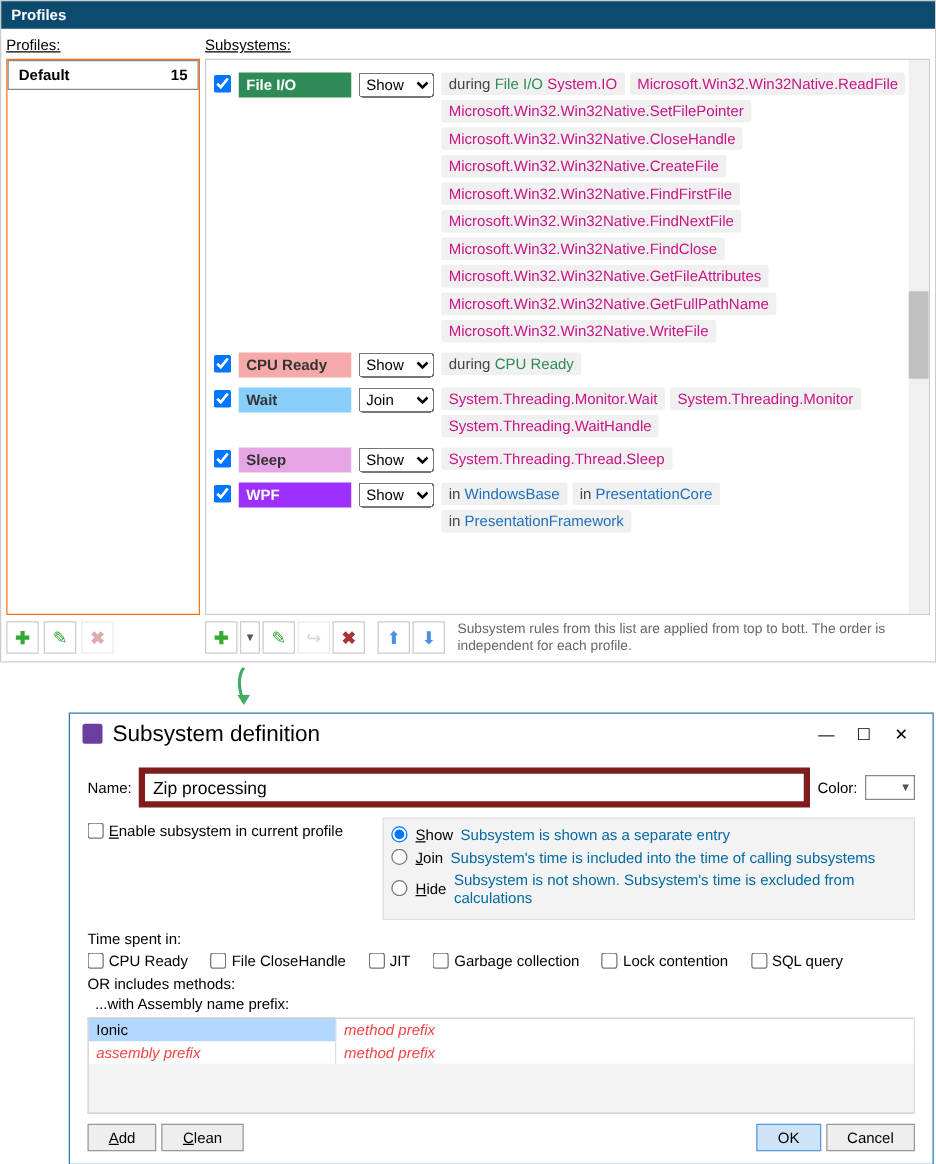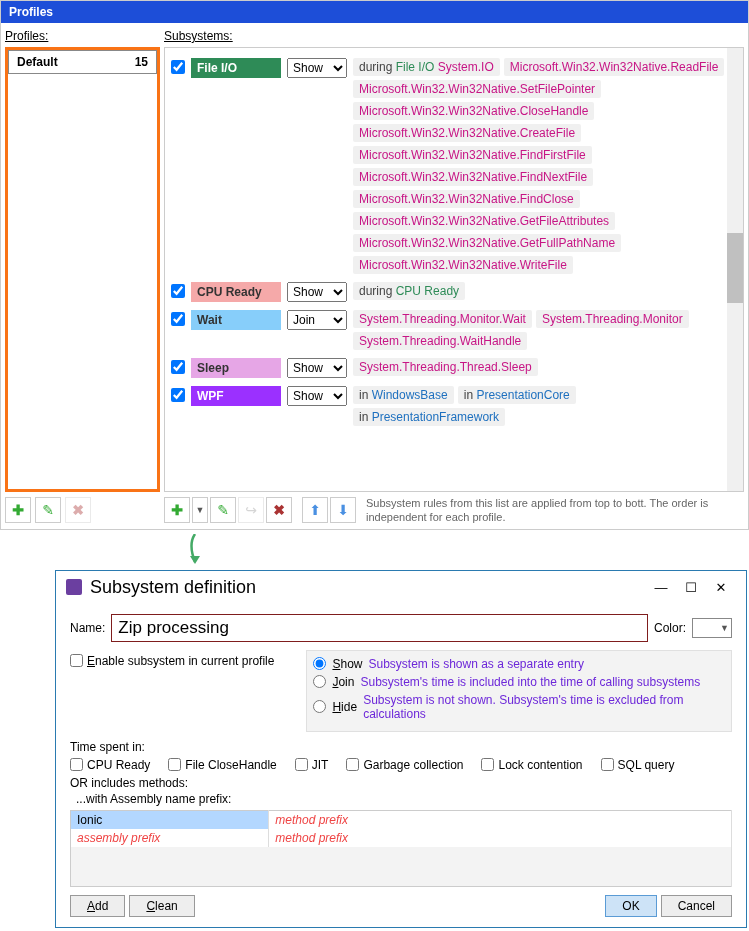--- a/index.html
+++ b/index.html
@@ -1,23 +1,23 @@
 <!DOCTYPE html>
 <html><head>
 <meta charset="utf-8">
 <style>
 * { box-sizing: border-box; margin: 0; padding: 0; }
 body { font-family: "Segoe UI", Tahoma, sans-serif; font-size: 12px; background: #fff; width: 749px; }
 .main-panel { border: 1px solid #ccc; }
-.titlebar { background: #1d4ed8; color: #fff; padding: 4px 8px; font-weight: bold; }
+.titlebar { background: #0c4a6e; color: #fff; padding: 4px 8px; font-weight: bold; }
 .panel-body { display: flex; padding: 6px 4px 0 4px; gap: 4px; }
 .left-col { width: 155px; }
 .right-col { flex: 1; }
 .section-label { text-decoration: underline; margin-bottom: 4px; display: block; }
-.profiles-list { border: 3px solid #f97316; height: 445px; background: #fff; }
+.profiles-list { border: 1px solid #f97316; height: 445px; background: #fff; }
 .profile-row { display: flex; justify-content: space-between; padding: 4px 8px; border-bottom: 1px solid #eee; }
 .profile-row.active { font-weight: bold; border: 1px solid #888; }
 .subsystems-container { border: 1px solid #ccc; height: 445px; background: #fff; overflow-y: auto; position: relative; padding: 6px 12px 6px 6px; }
 .scrollbar-fake { position: absolute; right: 0; top: 0; width: 16px; height: 100%; background: #f0f0f0; }
 .scrollbar-thumb { position: absolute; right: 0; top: 185px; width: 16px; height: 70px; background: #c0c0c0; }
 .subsystem-row { display: flex; align-items: flex-start; padding: 4px 0; gap: 6px; }
 .ss-check { margin-top: 2px; width: 14px; height: 14px; }
 .ss-tag { width: 90px; padding: 3px 6px; font-weight: bold; font-size: 12px; }
 .tag-fileio { background: #2e8b57; color: #fff; }
 .tag-cpuready { background: #f5a9a9; color: #333; }
@@ -47,27 +47,27 @@
 .arrow-connector svg { display: block; }
 
 .dialog { border: 1px solid #2a7ab0; margin: 0 0 0 55px; width: 692px; background: #fff; padding: 0; }
 .dlg-titlebar { display: flex; align-items: center; padding: 6px 10px; }
 .dlg-icon { width: 16px; height: 16px; background: #6b3fa0; border-radius: 2px; margin-right: 8px; }
 .dlg-title { flex: 1; font-size: 18px; }
 .win-btn { width: 30px; text-align: center; font-size: 13px; }
 .dlg-body { padding: 10px 14px; }
 .row { display: flex; align-items: center; gap: 6px; margin-bottom: 8px; }
 .row label { white-space: nowrap; }
-.dlg-input { flex: 1; border: 1px solid #7f1d1d; padding: 3px 6px; font-size: 17px; }
+.dlg-input { flex: 1; border: 5px solid #7f1d1d; padding: 3px 6px; font-size: 14px; }
 .color-swatch { width: 40px; height: 20px; border: 1px solid #888; display: flex; align-items: center; justify-content: flex-end; padding-right: 2px; }
 .opt-section { display: flex; gap: 32px; margin-bottom: 8px; }
 .opt-left { display: flex; align-items: flex-start; gap: 4px; padding-top: 4px; }
 .opt-right { flex: 1; background: #f3f3f3; border: 1px solid #e0e0e0; padding: 6px; }
 .radio-row { display: flex; align-items: center; gap: 6px; margin-bottom: 4px; }
-.radio-row .desc { color: #6d28d9; }
+.radio-row .desc { color: #0369a1; }
 .checkrow { display: flex; gap: 18px; margin-bottom: 4px; flex-wrap: wrap; }
 .checkrow label { display: flex; align-items: center; gap: 4px; }
 .prefix-table { border: 1px solid #ccc; width: 100%; border-collapse: collapse; }
 .prefix-table td { border-right: 1px solid #ddd; padding: 2px 6px; color: #ef4444; font-style: italic; width: 30%; }
 .prefix-table td.selected { background: #b3d7ff; color: #000; font-style: normal; }
 .prefix-body { background: #f3f3f3; height: 40px; }
 .dlg-btns { display: flex; justify-content: space-between; margin-top: 8px; }
 .dlg-btns .left { display: flex; gap: 4px; }
 .dlg-btns .right { display: flex; gap: 4px; }
 .btn { border: 1px solid #999; background: #eee; padding: 3px 16px; font-size: 12px; }

